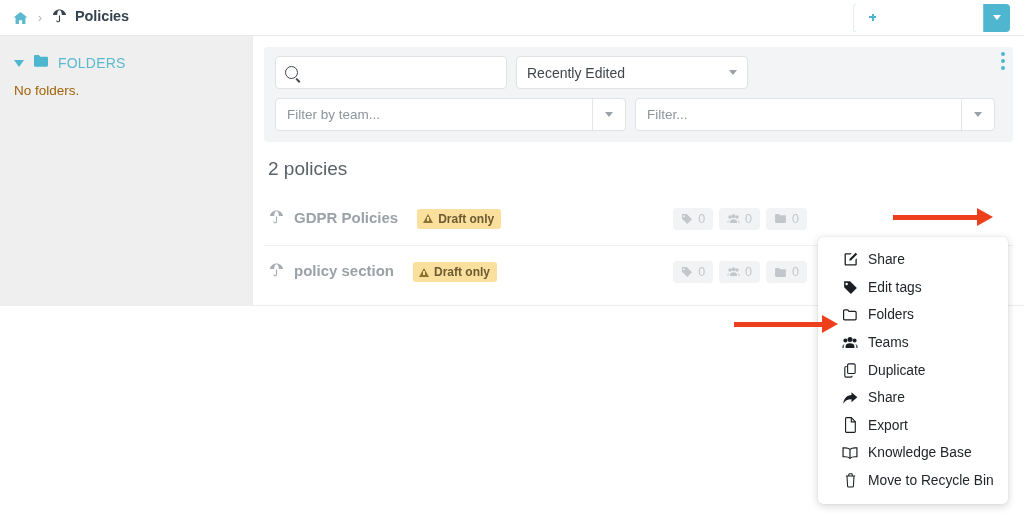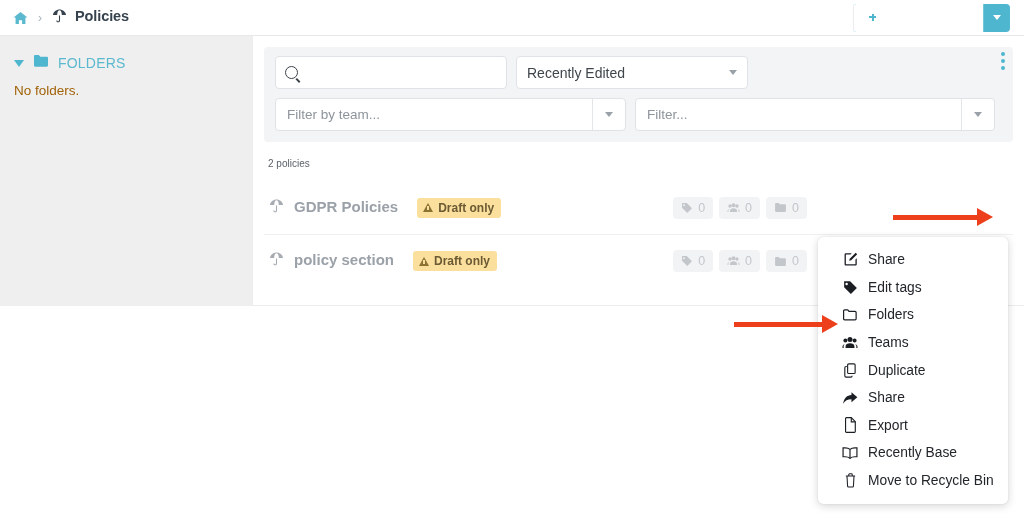--- a/index.html
+++ b/index.html
@@ -210,21 +210,21 @@
   .mag::after {
     content: "";
     position: absolute;
     width: 1.8px; height: 5px;
     background: #3c4349;
     right: -2px; bottom: -4.5px;
     transform: rotate(-45deg);
   }
 
   .count {
-    font-size: 10px;
+    font-size: 19px;
     color: #5b6168;
     padding: 16px 2px 0 4px;
   }
 
   .policy-list { margin-top: 12px; }
   .policy-row {
     display: flex;
     align-items: center;
     height: 53px;
     padding: 0 6px 0 4px;
@@ -617,21 +617,21 @@
     <span>Export</span>
   </div>
 
   <div class="menu-item">
     <span class="mi-icon">
       <svg width="17" height="14" viewBox="0 0 24 20" fill="none" stroke="#1b1f24" stroke-width="1.8">
         <path d="M12 4.6C10.2 3 7.6 2.2 4.8 2.2H1.6v13.4h3.2c2.8 0 5.4.8 7.2 2.4 1.8-1.6 4.4-2.4 7.2-2.4h3.2V2.2h-3.2c-2.8 0-5.4.8-7.2 2.4z"></path>
         <path d="M12 4.6v13.4"></path>
       </svg>
     </span>
-    <span>Recently Base</span>
+    <span>Knowledge Base</span>
   </div>
 
   <div class="menu-item">
     <span class="mi-icon">
       <svg width="13" height="15" viewBox="0 0 18 24" fill="none" stroke="#1b1f24" stroke-width="1.7">
         <path d="M1.6 4.8h14.8M6.2 4.8V2.6c0-.7.6-1.3 1.3-1.3h3c.7 0 1.3.6 1.3 1.3v2.2"></path>
         <path d="M3.4 4.8l.9 16c0 .9.7 1.6 1.6 1.6h6.2c.9 0 1.6-.7 1.6-1.6l.9-16"></path>
       </svg>
     </span>
     <span>Move to Recycle Bin</span>

